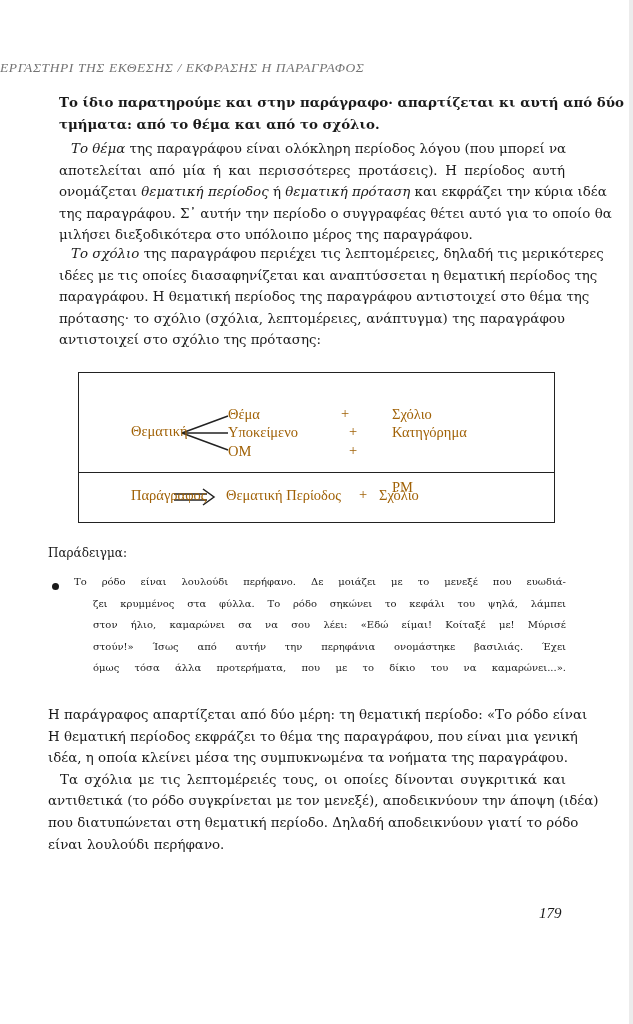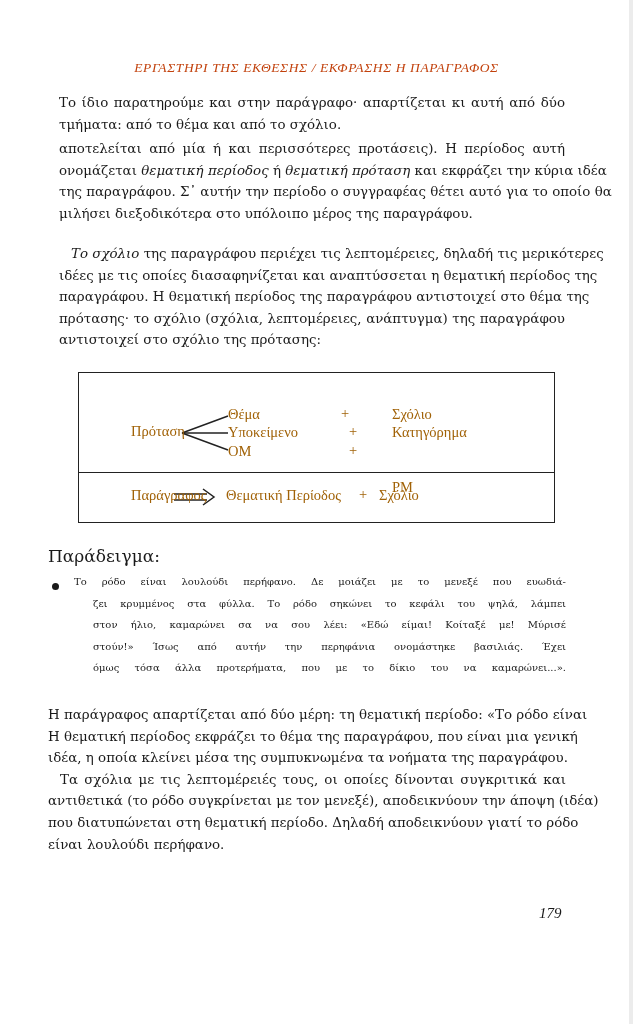--- a/index.html
+++ b/index.html
@@ -2,55 +2,56 @@
 <html><head>
 <meta charset="utf-8">
 <style>
   html, body { margin: 0; padding: 0; }
   body {
     width: 633px; height: 1024px; background: #ffffff; position: relative; overflow: hidden;
     font-family: "DejaVu Serif", "Liberation Serif", serif; color: #1a1a1a;
   }
   .page-shadow { position: absolute; right: 0; top: 0; width: 4px; height: 1024px; background: #ececec; }
   .header {
-    position: absolute; top: 60px; left: 0; width: 633px; text-align: center;
-    font-family: "Liberation Serif", serif; font-style: italic; font-size: 13.5px; letter-spacing: 0.6px; color: #c2410c;
+    position: absolute; top: 60px; left: 0; width: 633px; text-align: left;
+    font-family: "Liberation Serif", serif; font-style: italic; font-size: 13.5px; letter-spacing: 0.6px; color: #737373;
   }
   .text { position: absolute; left: 59px; width: 506px; font-size: 13.4px; line-height: 21.6px; text-align: justify; }
   .line { display: block; white-space: nowrap; text-align: justify; text-align-last: justify; }
   .line.last { text-align-last: left; }
   .indent { padding-left: 12px; }
   i { font-style: italic; }
-  .p1 { top: 92px; }
+  .p1 { top: 92px; font-weight: bold; }
   .p2 { top: 138px; }
   .p3 { top: 243px; }
   .diagram { position: absolute; left: 78px; top: 372px; width: 477px; height: 151px; border: 1.5px solid #222; box-sizing: border-box; }
   .diagram .divider { position: absolute; left: 0; right: 0; top: 99px; border-top: 1.5px solid #222; }
   .dg { position: absolute; font-family: "Liberation Serif", serif; font-size: 14.5px; color: #a16207; white-space: nowrap; }
   .diagram svg { position: absolute; left: 0; top: 0; }
-  .example-label { position: absolute; left: 48px; top: 546px; font-size: 17px; }
+  .example-label { position: absolute; left: 48px; top: 546px; font-size: 12px; }
   .bullet-dot { position: absolute; left: 52px; top: 583px; width: 7px; height: 7px; border-radius: 50%; background: #1a1a1a; }
   .ex { position: absolute; left: 74px; top: 571px; width: 492px; font-size: 10px; line-height: 21.6px; }
   .ex .rest { padding-left: 19px; }
   .p4 { top: 704px; left: 48px; width: 518px; }
   .page-number { position: absolute; left: 539px; top: 905px; font-family: "Liberation Serif", serif; font-style: italic; font-size: 15px; }
 </style>
 </head>
 <body>
 
 <div class="page-shadow"></div>
 
 <div class="header">ΕΡΓΑΣΤΗΡΙ ΤΗΣ ΕΚΘΕΣΗΣ / ΕΚΦΡΑΣΗΣ Η ΠΑΡΑΓΡΑΦΟΣ</div>
 
 <div class="text p1">
   <span class="line">Το ίδιο παρατηρούμε και στην παράγραφο· απαρτίζεται κι αυτή από δύο</span>
   <span class="line last">τμήματα: από το θέμα και από το σχόλιο.</span>
 </div>
 
 <div class="text p2">
+  <span class="line indent"><i>Το θέμα</i><span> της παραγράφου είναι ολόκληρη περίοδος λόγου (που μπορεί να</span></span>
   <span class="line">αποτελείται από μία ή και περισσότερες προτάσεις). Η περίοδος αυτή</span>
   <span class="line"><span>ονομάζεται </span><i>θεματική περίοδος</i><span> ή </span><i>θεματική πρόταση</i><span> και εκφράζει την κύρια ιδέα</span></span>
   <span class="line">της παραγράφου. Σ᾽ αυτήν την περίοδο ο συγγραφέας θέτει αυτό για το οποίο θα</span>
   <span class="line last">μιλήσει διεξοδικότερα στο υπόλοιπο μέρος της παραγράφου.</span>
 </div>
 
 <div class="text p3">
   <span class="line indent"><i>Το σχόλιο</i><span>  της παραγράφου περιέχει τις λεπτομέρειες, δηλαδή τις μερικότερες</span></span>
   <span class="line">ιδέες με τις οποίες διασαφηνίζεται και αναπτύσσεται η θεματική περίοδος της</span>
   <span class="line">παραγράφου. Η θεματική περίοδος της παραγράφου αντιστοιχεί στο θέμα της</span>
@@ -62,21 +63,21 @@
   <svg width="477" height="151">
     <line x1="103" y1="60" x2="149" y2="43" stroke="#222" stroke-width="1.4"></line>
     <line x1="103" y1="60" x2="149" y2="60" stroke="#222" stroke-width="1.4"></line>
     <line x1="103" y1="60" x2="149" y2="77" stroke="#222" stroke-width="1.4"></line>
     <g>
       <line x1="95" y1="121" x2="128" y2="121" stroke="#222" stroke-width="1.4"></line>
       <line x1="95" y1="127" x2="128" y2="127" stroke="#222" stroke-width="1.4"></line>
       <polyline points="124,116 135,124 124,132" fill="none" stroke="#222" stroke-width="1.5"></polyline>
     </g>
   </svg>
-  <span class="dg" style="left:52px; top:50px;">Πρόταση</span>
+  <span class="dg" style="left:52px; top:50px;">Θεματική</span>
 
   <span class="dg" style="left:149px; top:33px;">Θέμα</span>
   <span class="dg" style="left:262px; top:32px;">+</span>
   <span class="dg" style="left:313px; top:33px;">Σχόλιο</span>
 
   <span class="dg" style="left:149px; top:51px;">Υποκείμενο</span>
   <span class="dg" style="left:270px; top:50px;">+</span>
   <span class="dg" style="left:313px; top:51px;">Κατηγόρημα</span>
 
   <span class="dg" style="left:149px; top:70px;">ΟΜ</span>

